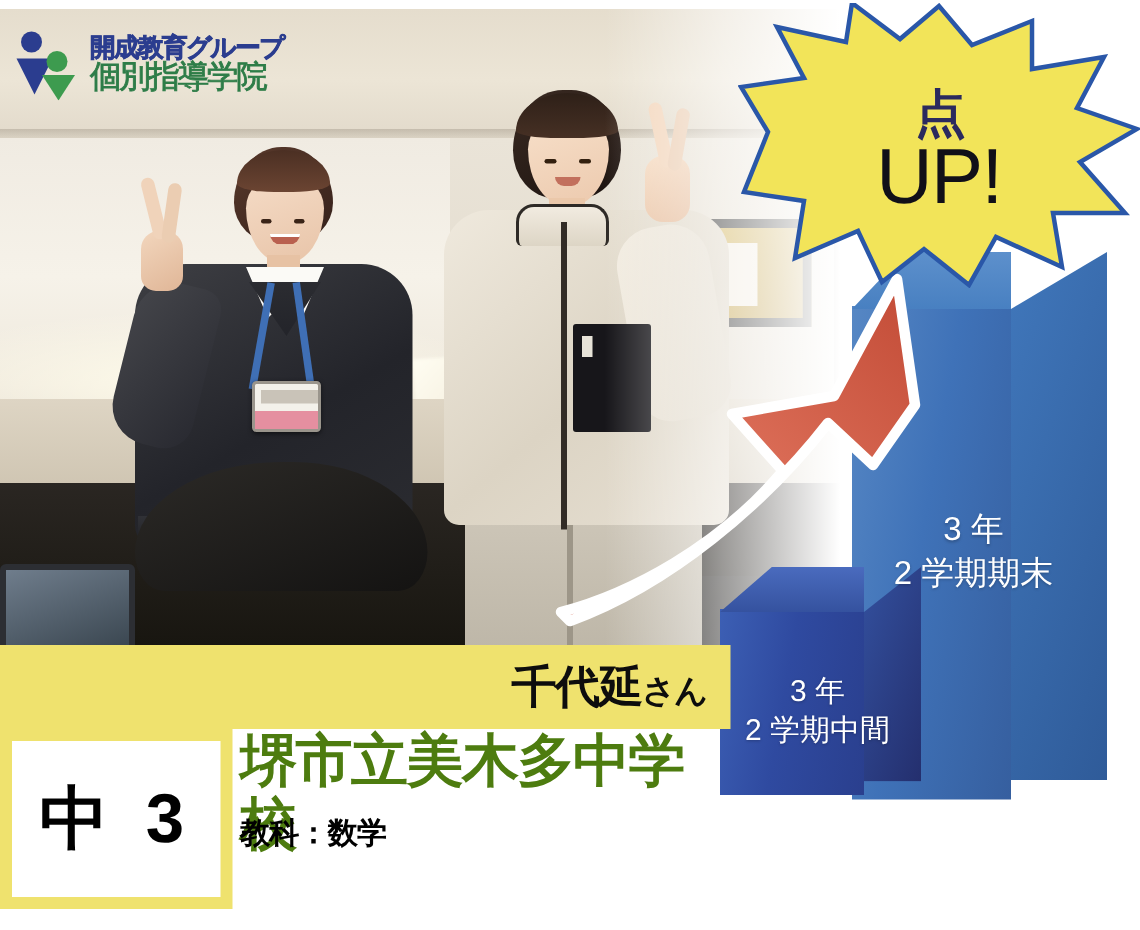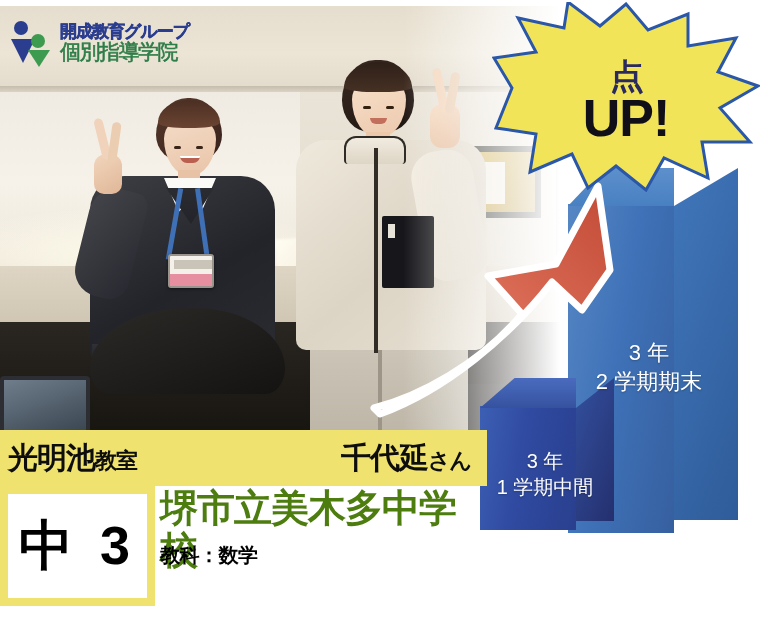--- a/index.html
+++ b/index.html
@@ -264,21 +264,21 @@
   
   .burst{position:absolute;left:492px;top:2px;width:268px;height:190px;z-index:20;}
   .burst-txt{
     position:absolute;left:0;top:0;width:268px;height:190px;z-index:21;
     display:flex;flex-direction:column;align-items:center;justify-content:center;
     pointer-events:none;
   }
   .burst-row1{display:flex;align-items:flex-end;margin-top:8px;}
   .burst-num{font-size:74px;font-weight:bold;color:#2b2a5e;line-height:.82;letter-spacing:-2px;}
   .burst-unit{font-size:34px;font-weight:bold;color:#2b2a5e;line-height:1;margin-left:2px;margin-bottom:4px;}
-  .burst-up{font-size:52px;font-weight:bold;color:#111018;line-height:.92;letter-spacing:-1px;margin-top:-2px;}
+  .burst-up{font-size:52px;font-weight:normal;color:#111018;line-height:.92;letter-spacing:-1px;margin-top:-2px;}
 
   
   .info{position:absolute;left:0;top:430px;width:487px;height:176px;z-index:25;}
   .info-band{
     position:absolute;left:0;top:0;width:487px;height:56px;background:#efe26e;
     display:flex;align-items:center;
   }
   .band-left{font-size:30px;font-weight:bold;color:#0d0d0d;margin-left:8px;letter-spacing:-1px;display:flex;align-items:baseline;}
   .band-left-sm{font-size:22px;font-weight:bold;}
   .band-right{
@@ -286,21 +286,21 @@
     display:flex;align-items:baseline;
   }
   .band-right-sm{font-size:22px;font-weight:bold;}
   .info-body{
     position:absolute;left:0;top:56px;width:155px;height:120px;background:#efe26e;
   }
   .grade-box{
     position:absolute;left:8px;top:8px;width:139px;height:104px;background:#fff;
     display:flex;align-items:center;justify-content:center;
   }
-  .grade-txt{font-size:54px;font-weight:bold;color:#000;letter-spacing:6px;}
+  .grade-txt{font-size:46px;font-weight:bold;color:#000;letter-spacing:6px;}
   .school{
     position:absolute;left:160px;top:58px;width:330px;
     font-size:38px;font-weight:bold;color:#4d7c0f;letter-spacing:-1px;line-height:1.1;
   }
   .subject{
     position:absolute;left:160px;top:112px;
     font-size:20px;font-weight:bold;color:#000;letter-spacing:-0.5px;
   }
 </style>
 </head>
@@ -406,21 +406,21 @@
         <div>3 年</div>
         <div>2 学期期末</div>
       </div>
     </div>
     <div class="bar bar-small">
       <div class="side"></div>
       <div class="front"></div>
       <div class="top"></div>
       <div class="bar-small-label">
         <div>3 年</div>
-        <div>1 学期中間</div>
+        <div>2 学期中間</div>
       </div>
     </div>
   </div>
 
   <div class="arrow">
     <svg width="270" height="250" viewBox="0 0 270 250">
       <defs>
         <linearGradient id="agrad" x1="0" y1="1" x2="1" y2="0">
           <stop offset="0%" stop-color="#d2604b"></stop>
           <stop offset="55%" stop-color="#d96a54"></stop>
@@ -438,24 +438,20 @@
     <div class="burst-txt">
       <div class="burst-row1">
         <span class="burst-unit">点</span>
       </div>
       <div class="burst-up">UP!</div>
     </div>
   </div>
 
   <div class="info">
     <div class="info-band">
-      <div class="band-left">
-        <span>光明池</span>
-        <span class="band-left-sm">教室</span>
-      </div>
       <div class="band-right">
         <span>千代延</span>
         <span class="band-right-sm">さん</span>
       </div>
     </div>
     <div class="info-body">
       <div class="grade-box">
         <span class="grade-txt">中 3</span>
       </div>
     </div>

